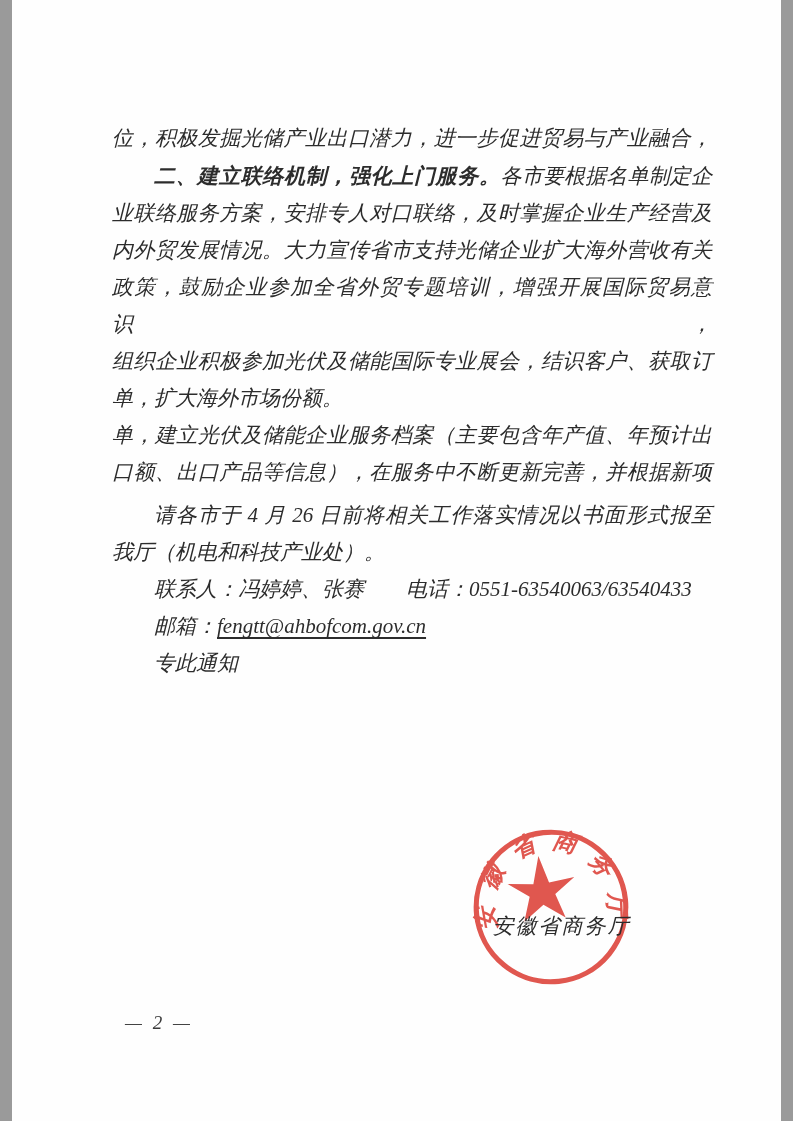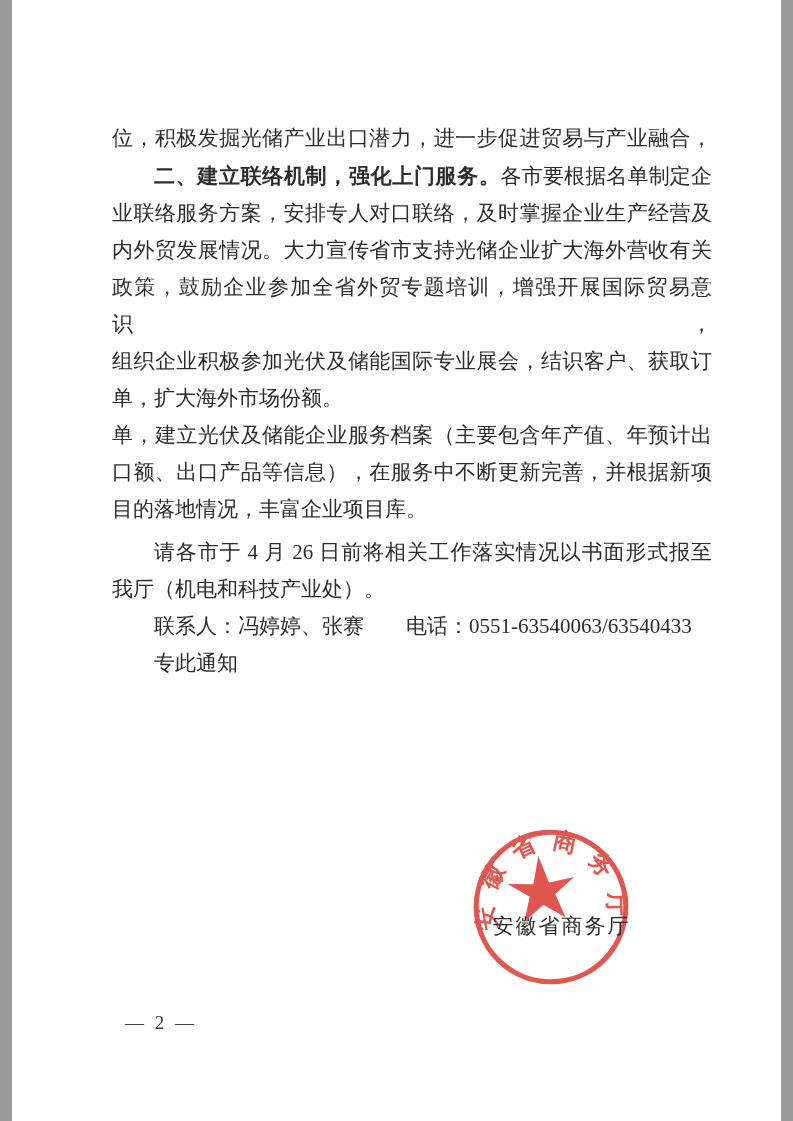--- a/index.html
+++ b/index.html
@@ -4,20 +4,21 @@
 <style>
   html,body{margin:0;padding:0;background:#9a9a9a;}
   .page{
     position:relative;
     width:769px;height:1121px;
     margin:0 auto;
     background:#fefefe;
     overflow:hidden;
     font-family:"Liberation Serif","DejaVu Serif",serif;
     color:#2c2c2c;
+    font-style:italic;
   }
   .doc-body{
     position:absolute;
     left:100px;top:120px;width:600px;
     font-size:21px;
     line-height:37px;
   }
   .line{
     text-align:justify;
     white-space:normal;
@@ -67,24 +68,24 @@
   <div class="doc-body" id="doc-body">
       <div class="line just"><span class="">位，积极发掘光储产业出口潜力，进一步促进贸易与产业融合，</span></div>
       <div class="line just indent"><span class="seg-b">二、建立联络机制，强化上门服务。</span><span class="">各市要根据名单制定企</span></div>
       <div class="line just"><span class="">业联络服务方案，安排专人对口联络，及时掌握企业生产经营及</span></div>
       <div class="line just"><span class="">内外贸发展情况。大力宣传省市支持光储企业扩大海外营收有关</span></div>
       <div class="line just"><span class="">政策，鼓励企业参加全省外贸专题培训，增强开展国际贸易意识，</span></div>
       <div class="line just"><span class="">组织企业积极参加光伏及储能国际专业展会，结识客户、获取订</span></div>
       <div class="line"><span class="">单，扩大海外市场份额。</span></div>
       <div class="line just"><span class="">单，建立光伏及储能企业服务档案（主要包含年产值、年预计出</span></div>
       <div class="line just"><span class="">口额、出口产品等信息），在服务中不断更新完善，并根据新项</span></div>
-      <div class="line"><span class="">目的落地情况，丰富企业项目库。</span></div>
       <div class="line just indent" style="margin-top: 6px;"><span class="">请各市于 4 月 26 日前将相关工作落实情况以书面形式报至</span></div>
       <div class="line"><span class="">我厅（机电和科技产业处）。</span></div>
       <div class="line indent"><span class="">联系人：冯婷婷、张赛　　电话：0551-63540063/63540433</span></div>
+      <div class="line indent"><span class="">邮箱：</span><span class=" seg-u">fengtt@ahbofcom.gov.cn</span></div>
       <div class="line indent"><span class="">专此通知</span></div>
     </div>
 
   <svg class="seal" viewBox="0 0 156 156" xmlns="http://www.w3.org/2000/svg">
     <circle cx="78" cy="78" r="72" fill="none" stroke="#dc4038" stroke-width="5"></circle>
     <polygon fill="#dc4038" points="71,28 78.6,54.4 103.3,51.5 83.4,66 91,89.5 71,75 51,89.5 58.6,66 38.7,51.5 63.4,54.4"></polygon>
     <path id="sealArc" fill="none" d="M 25.4,97.2 A 56,56 0 1 1 130.6,97.2"></path>
     <text font-size="23" fill="#dc4038" font-family="Liberation Serif, DejaVu Serif, serif" font-weight="700">
       <textPath href="#sealArc" startOffset="4" textLength="206">安徽省商务厅</textPath>
     </text>

